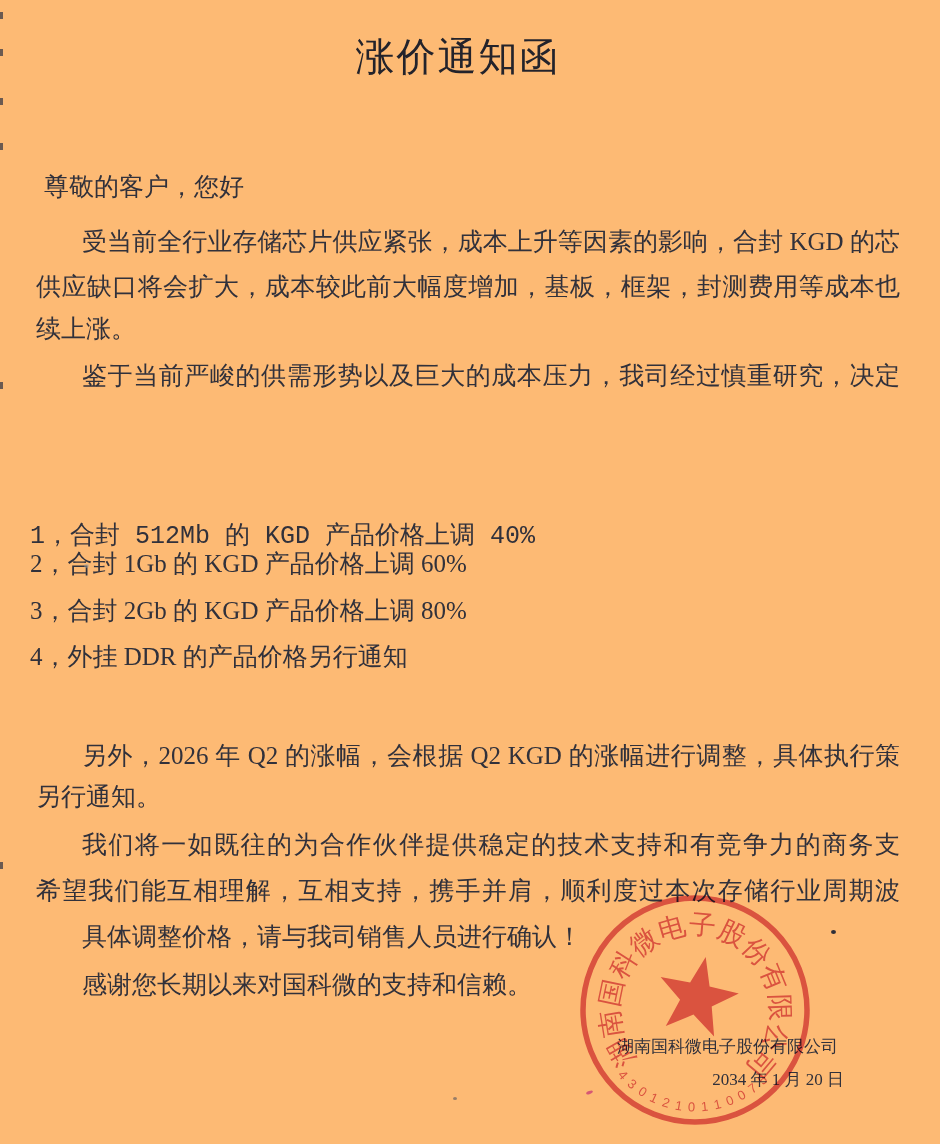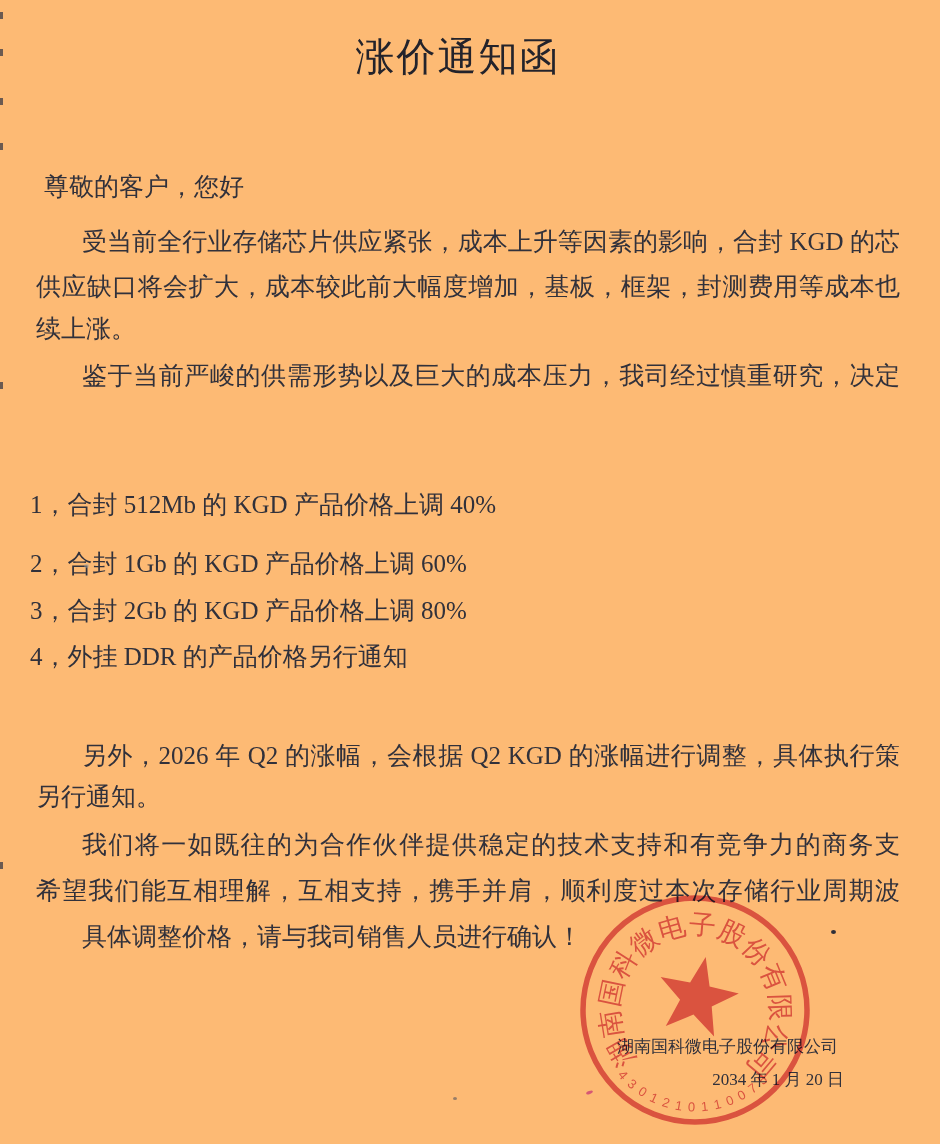--- a/index.html
+++ b/index.html
@@ -56,32 +56,33 @@
   <div class="doc-title">涨价通知函</div>
 
   <div class="ln" style="top:158px;left:44px;">尊敬的客户，您好</div>
 
   <div class="ln j ind" style="top:213px;">受当前全行业存储芯片供应紧张，成本上升等因素的影响，合封 KGD 的芯片</div>
   <div class="ln j" style="top:258px;">供应缺口将会扩大，成本较此前大幅度增加，基板，框架，封测费用等成本也持</div>
   <div class="ln" style="top:300px;">续上涨。</div>
 
   <div class="ln j ind" style="top:347px;">鉴于当前严峻的供需形势以及巨大的成本压力，我司经过慎重研究，决定将</div>
 
-  <div class="ln list" style="top:476px;">1，合封 512Mb 的 KGD 产品价格上调 40%</div>
+  <div class="ln list" style="top:508px;font-family:Liberation Mono, monospace;">1，合封 512Mb 的 KGD 产品价格上调 40%</div>
   <div class="ln list" style="top:535px;">2，合封 1Gb 的 KGD 产品价格上调 60%</div>
   <div class="ln list" style="top:582px;">3，合封 2Gb 的 KGD 产品价格上调 80%</div>
   <div class="ln list" style="top:628px;">4，外挂 DDR 的产品价格另行通知</div>
 
   <div class="ln j ind" style="top:727px;">另外，2026 年 Q2 的涨幅，会根据 Q2 KGD 的涨幅进行调整，具体执行策略</div>
   <div class="ln" style="top:768px;text-align:right;">另行通知。</div>
 
   <div class="ln j ind" style="top:816px;">我们将一如既往的为合作伙伴提供稳定的技术支持和有竞争力的商务支持，</div>
   <div class="ln j" style="top:862px;">希望我们能互相理解，互相支持，携手并肩，顺利度过本次存储行业周期波动。</div>
 
   <div class="ln ind" style="top:908px;text-align:right;">具体调整价格，请与我司销售人员进行确认！</div>
+  <div class="ln ind" style="top:956px;">感谢您长期以来对国科微的支持和信赖。</div>
 
   <div class="sig" style="top:1035px;right:102px;">湖南国科微电子股份有限公司</div>
   <div class="sig" style="top:1068px;right:96px;">2034 年 1 月 20 日</div>
 
   <div class="seal">
     <svg id="seal-svg" width="260" height="260" viewBox="0 0 260 260" xmlns="http://www.w3.org/2000/svg">
         <circle cx="130" cy="130" r="112" fill="none" stroke="#d65874" stroke-width="5.5"></circle>
         <polygon points="140.7,76.9 144.6,106.6 173.8,113.6 146.7,126.5 149.1,156.4 128.5,134.6 100.8,146.1 115.1,119.8 95.6,97.0 125.1,102.5" fill="#d65874"></polygon>
         <text x="56.3878406783227" y="172.5" fill="#d65874" font-size="27" font-family="&quot;Liberation Serif&quot;,&quot;DejaVu Serif&quot;,serif" text-anchor="middle" dominant-baseline="central" transform="rotate(-120 56.3878406783227 172.5)">湖</text>
         <text x="46.0855253850232" y="143.54108378573943" fill="#d65874" font-size="27" font-family="&quot;Liberation Serif&quot;,&quot;DejaVu Serif&quot;,serif" text-anchor="middle" dominant-baseline="central" transform="rotate(-99.16666666666666 46.0855253850232 143.54108378573943)">南</text>

